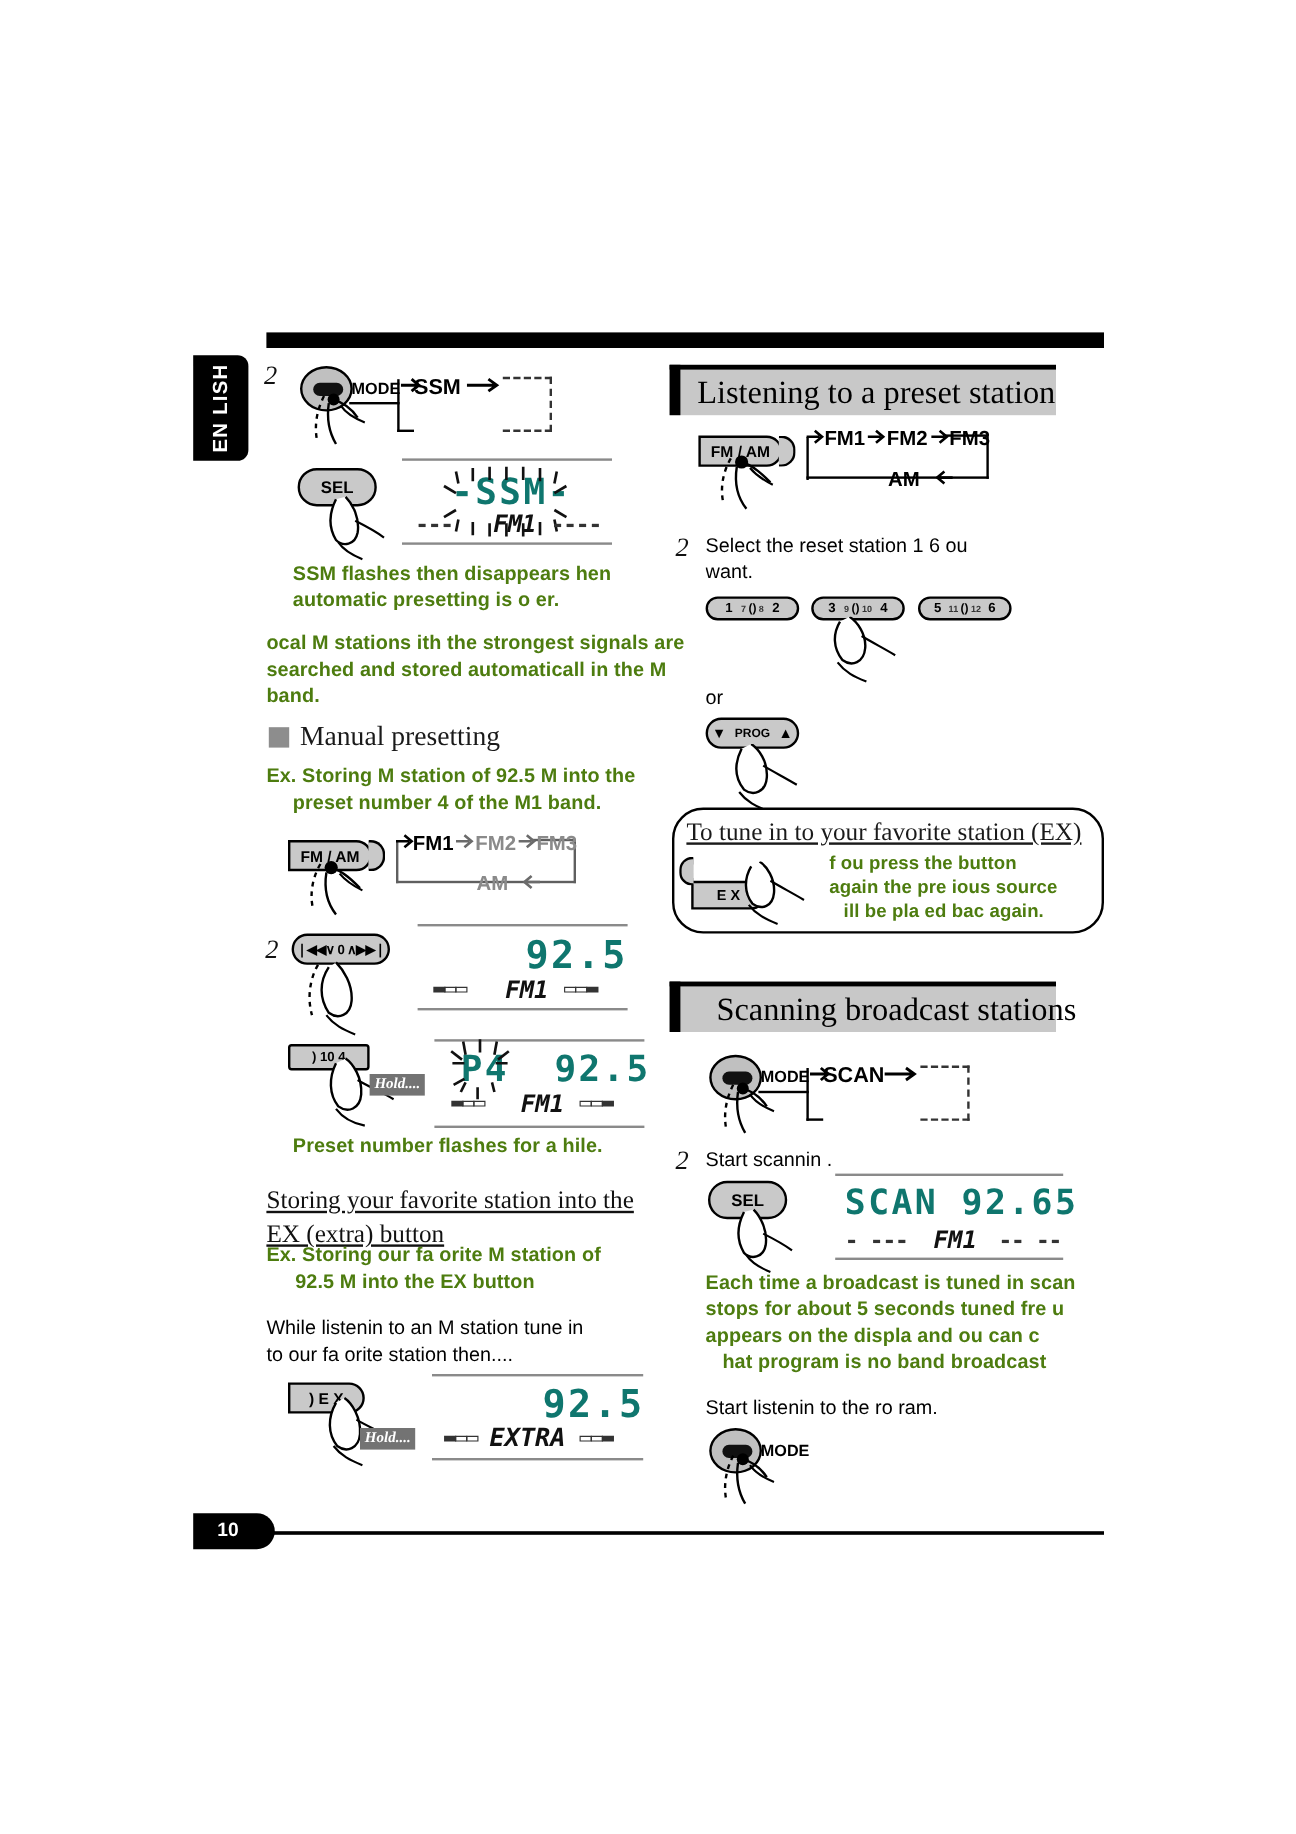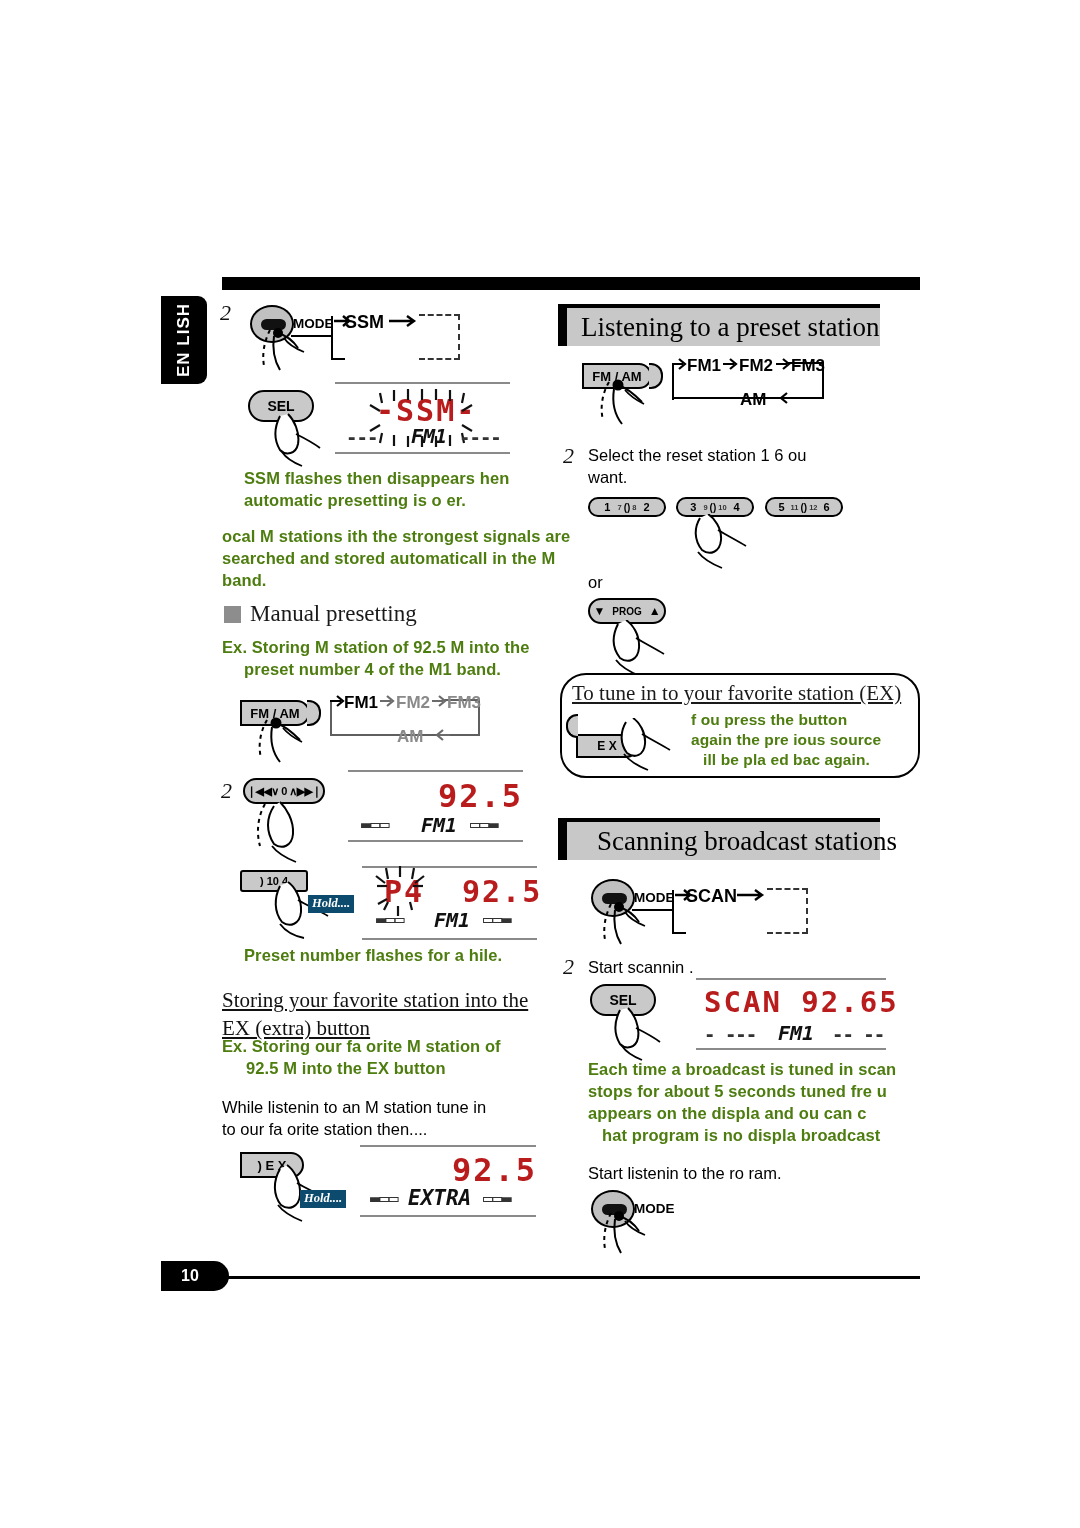--- a/index.html
+++ b/index.html
@@ -98,21 +98,21 @@
     position: absolute;
     border-top: 2.6px solid #8a8a8a;
     border-bottom: 2.6px solid #8a8a8a;
     background: #fff;
   }
   .lcd-big {
     position: absolute;
     font-family: "DejaVu Sans Mono", monospace;
     font-weight: bold;
     letter-spacing: 2px;
-    color: #b91c1c;
+    color: #0f766e;
   }
   .lcd-sub {
     position: absolute;
     font-family: "DejaVu Sans Mono", monospace;
     font-weight: bold;
     font-size: 20px; color: #111;
     font-style: italic;
   }
   .dashes {
     position: absolute;
@@ -136,21 +136,21 @@
   .notebox {
     position: absolute;
     border: 2.2px solid #000;
     border-radius: 26px;
     background: #fff;
   }
 
   
   .hold {
     position: absolute;
-    background: #0c4a6e; color: #fff;
+    background: #737373; color: #fff;
     font-style: italic; font-weight: bold;
     font-size: 12.5px; padding: 1px 4px 2px 4px;
     font-family: "Liberation Serif", serif;
   }
 
   .underline-head {
     font-family: "Liberation Serif", serif;
     font-size: 21px; color: #111;
     text-decoration: underline;
     line-height: 1.35;
@@ -522,21 +522,21 @@
   <div class="lcd" style="left:696px; top:978px; width:190px; height:72px;"></div>
   <div class="lcd-big" style="left:704px; top:985px; font-size:29px;">SCAN 92.65</div>
   <div class="lcd-sub" style="left:778px; top:1021px;">FM1</div>
   <div class="dashes" style="left:704px; top:1023px; font-size:19px;">-  ---</div>
   <div class="dashes" style="left:832px; top:1023px; font-size:19px;">--  --</div>
 
   <div class="bold-sans clip-col" style="left:588px; top:1058px; width:332px; height:92px; font-size:16.5px; line-height:1.34;">
     <div>Each time a broadcast is tuned in  scan</div>
     <div>stops for about 5 seconds  tuned fre  u</div>
     <div>appears on the displa    and   ou can c</div>
-    <div style="padding-left:14px;"> hat program is no   displa broadcast</div>
+    <div style="padding-left:14px;"> hat program is no   band broadcast</div>
   </div>
 
   <div class="plain-sans" style="position:absolute; left:588px; top:1163px;">Start listenin  to the  ro ram.</div>
   <div class="btn-round" style="left:591px; top:1190px;"></div>
   <svg class="finger" style="left:589px; top:1203px;" width="100" height="60" viewBox="0 0 100 60">
     <circle cx="30" cy="13" r="5" fill="#000"></circle>
     <path d="M30 13 C40 16 46 22 50 28" stroke="#000" stroke-width="2" fill="none"></path>
     <path d="M22 10 C16 22 14 34 16 46" stroke="#000" stroke-width="2" fill="none" stroke-dasharray="4 4"></path>
     <path d="M26 16 C24 30 26 40 32 50" stroke="#000" stroke-width="2" fill="none"></path>
     <path d="M36 18 C40 24 46 28 56 32" stroke="#000" stroke-width="1.8" fill="none"></path>

